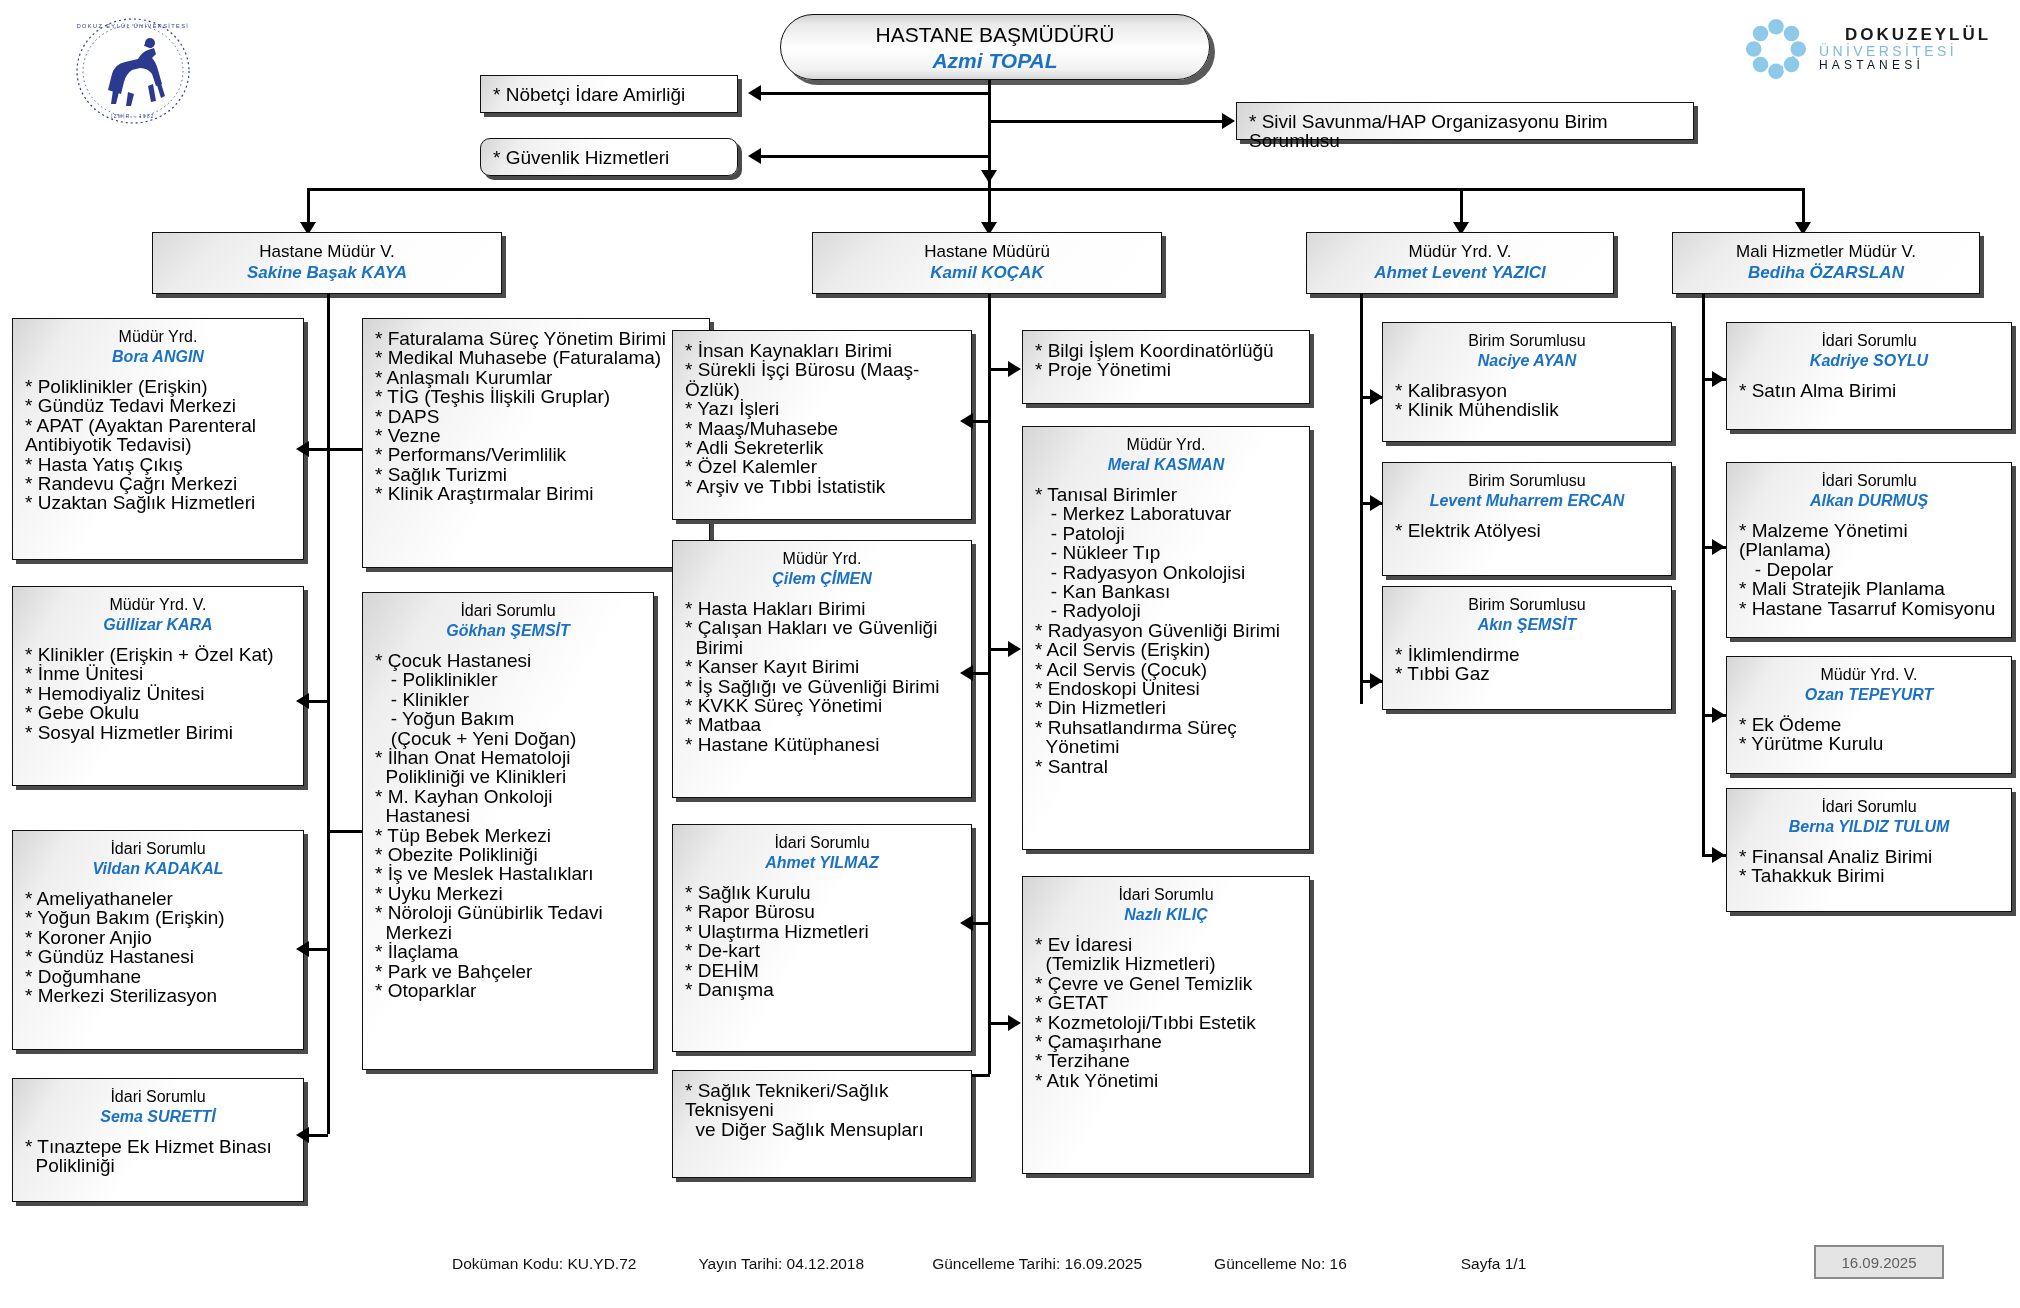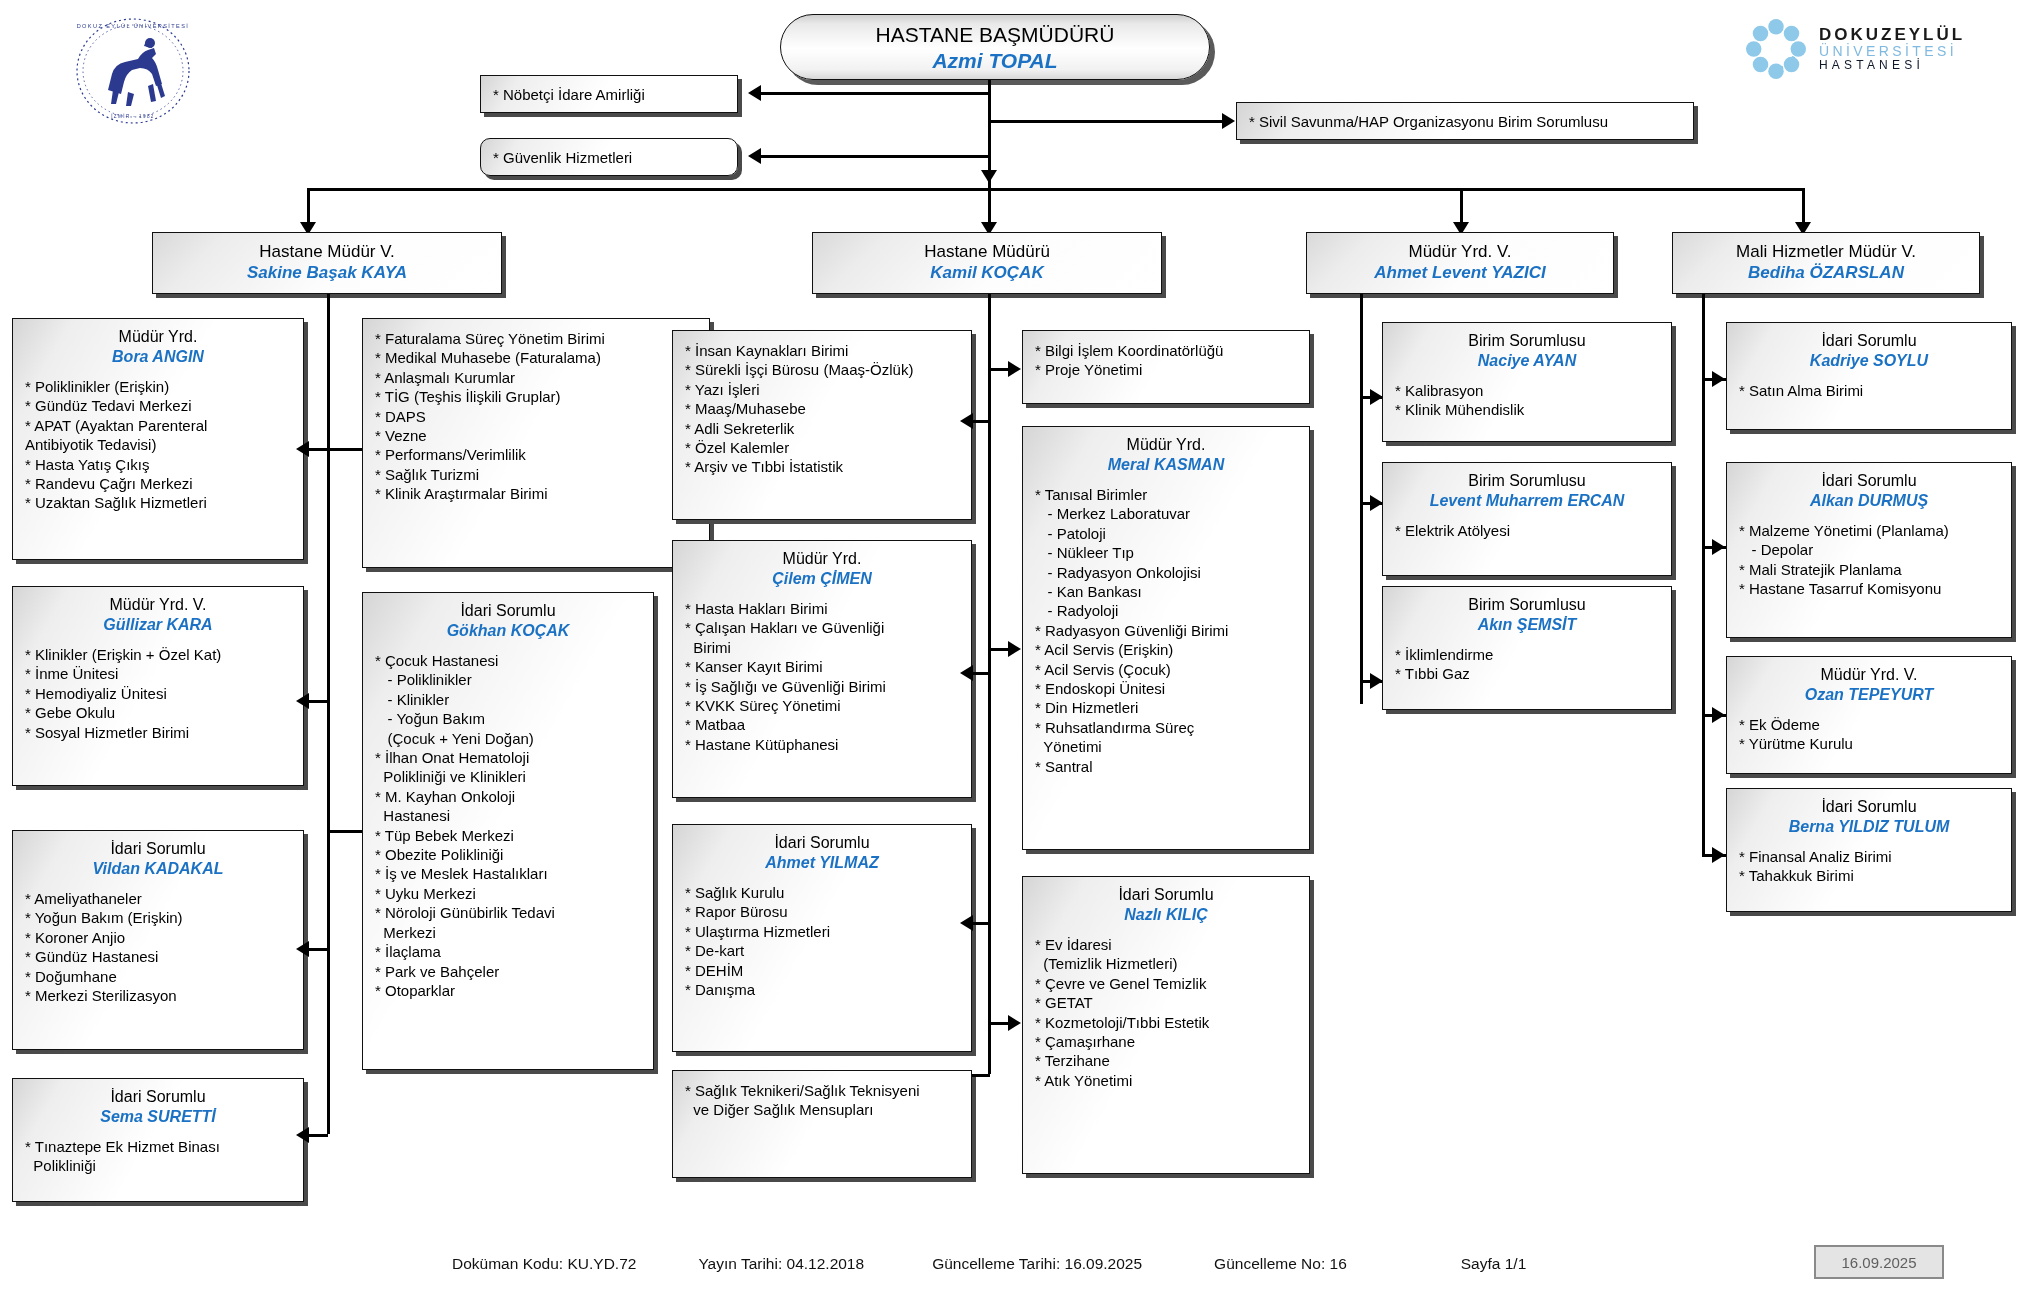--- a/index.html
+++ b/index.html
@@ -31,21 +31,21 @@
   }
 
   
   .title-line { text-align:center; color:#000; }
   .name-line  { text-align:center; color:#1b72c4; font-weight:bold; font-style:italic; }
   .hdr { padding-top:8px; }
   .f17 { font-size:17px; line-height:21px; }
   .f16 { font-size:16px; line-height:20px; }
   .items {
     padding:6px 10px 6px 12px;
-    font-size:15px;
+    font-size:19px;
     line-height:19.4px;
     white-space:pre-wrap;
     color:#000;
   }
   .items.top { padding-top:10px; }
 
   .root-title { font-size:21px; line-height:26px; }
   .root-name  { font-size:21px; line-height:26px; }
 
   
@@ -54,21 +54,21 @@
   .v  { width:2.5px; }
   .arrow { position:absolute; width:0; height:0; }
   .arr-down  { border-left:8px solid transparent; border-right:8px solid transparent; border-top:13px solid #000; }
   .arr-left  { border-top:8px solid transparent; border-bottom:8px solid transparent; border-right:13px solid #000; }
   .arr-right { border-top:8px solid transparent; border-bottom:8px solid transparent; border-left:13px solid #000; }
 
   
   .logo-left { position:absolute; left:68px; top:12px; width:130px; height:118px; }
   .logo-right { position:absolute; left:1745px; top:14px; width:250px; height:70px; display:flex; align-items:center; gap:12px; }
   .lr-text { line-height:1.05; }
-  .lr-1 { font-size:17px; font-weight:bold; letter-spacing:3px; color:#1a1a1a; }
+  .lr-1 { font-size:17px; font-weight:bold; letter-spacing:3px; color:#1a1a1a;margin-left:26px; }
   .lr-2 { font-size:14px; letter-spacing:3.4px; color:#7fb9e0; }
   .lr-3 { font-size:12px; letter-spacing:4.2px; color:#0f172a; }
 
   
   .footer { position:absolute; left:0; top:1255px; width:2020px;
             display:flex; align-items:center; font-size:15.5px; color:#111; }
   .footer span { display:inline-block; }
   .date-badge {
     position:absolute; left:1814px; top:1245px; width:130px; height:34px;
     border:2px solid #8a8a8a; background:#e4e4e4; color:#5f5f5f;
@@ -242,21 +242,21 @@
 * DAPS
 * Vezne
 * Performans/Verimlilik
 * Sağlık Turizmi
 * Klinik Araştırmalar Birimi</div>
   </div>
   <div class="ln h" style="left:327px; top:448px; width:35px;"></div>
 
   <div class="box list-box" style="left:362px; top:592px; width:292px; height:478px;">
     <div class="title-line f16 hdr">İdari Sorumlu</div>
-    <div class="name-line f16">Gökhan KOÇAK</div>
+    <div class="name-line f16">Gökhan ŞEMSİT</div>
     <div class="items top">* Çocuk Hastanesi
    - Poliklinikler
    - Klinikler
    - Yoğun Bakım
    (Çocuk + Yeni Doğan)
 * İlhan Onat Hematoloji
   Polikliniği ve Klinikleri
 * M. Kayhan Onkoloji
   Hastanesi
 * Tüp Bebek Merkezi

